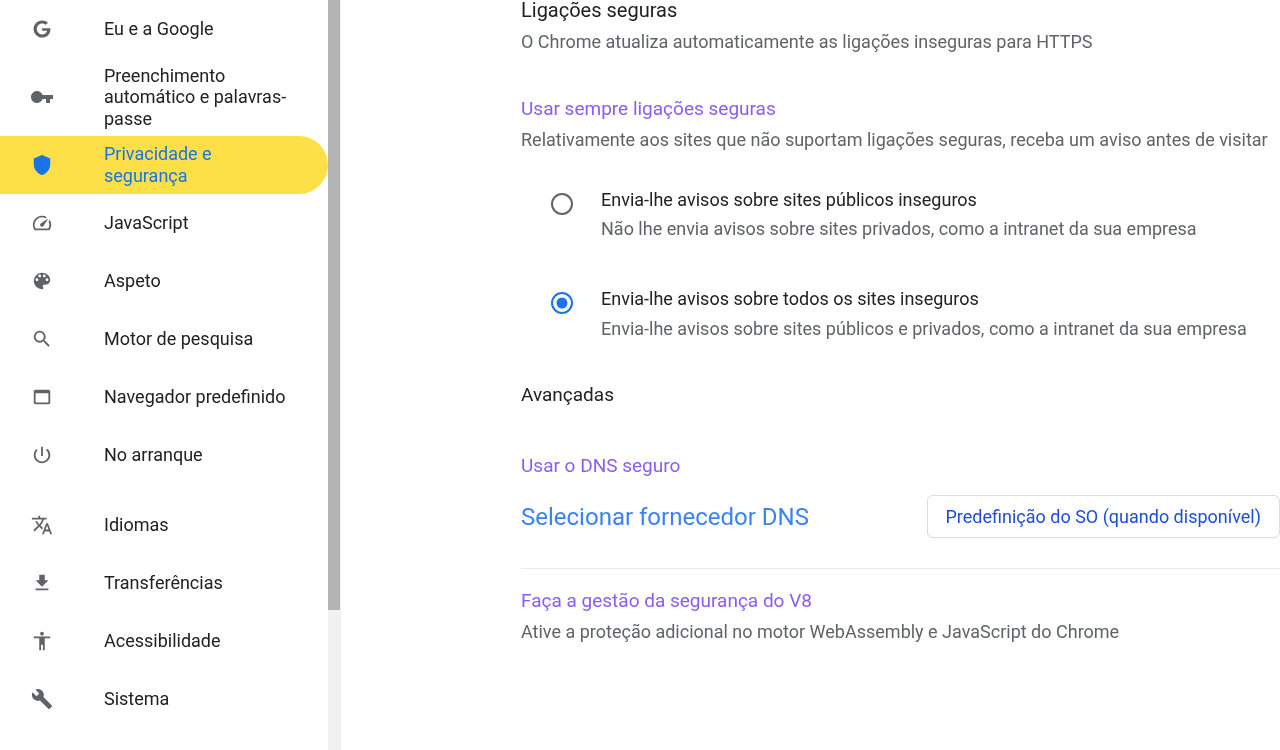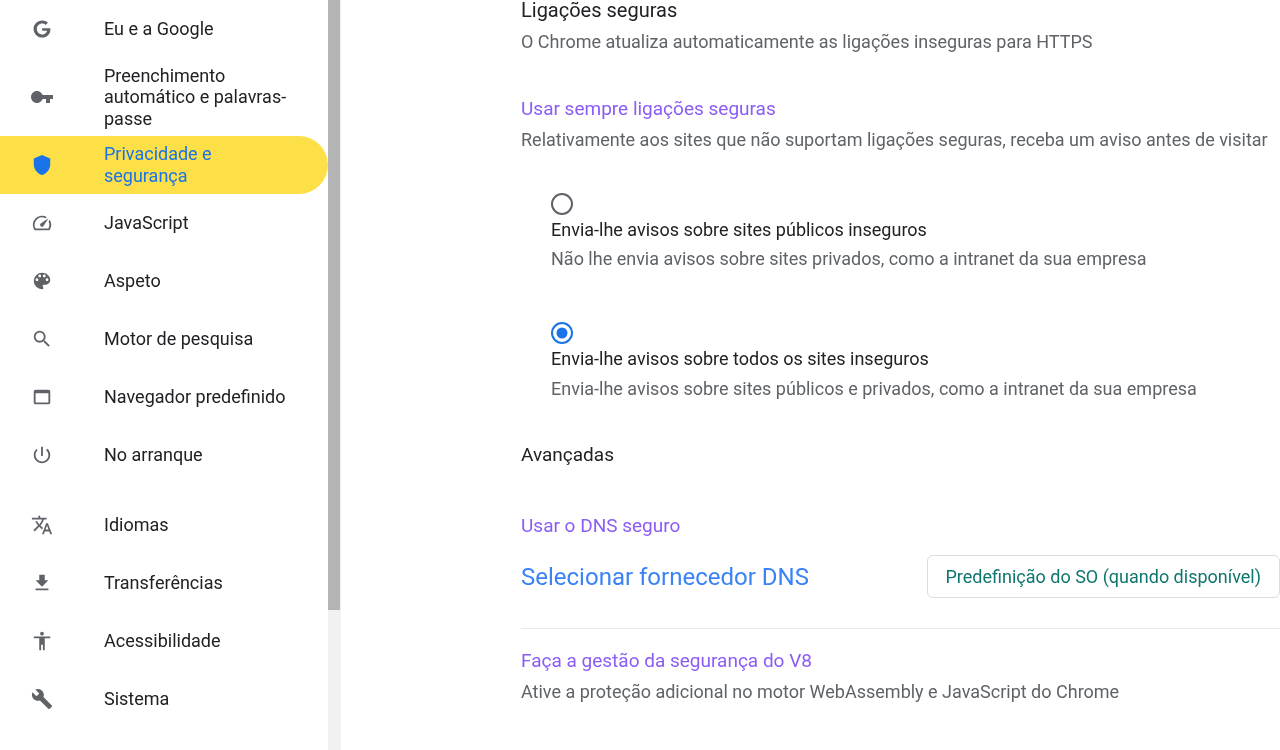--- a/index.html
+++ b/index.html
@@ -111,21 +111,20 @@
   }
   .radio-group {
     margin-top: 30px;
     margin-left: 30px;
   }
   .radio-item {
     display: flex;
     align-items: flex-start;
     margin-bottom: 40px;
     cursor: pointer;
-    flex-direction: column;
   }
   .radio-button {
     width: 22px;
     height: 22px;
     border: 2.5px solid #5f6368;
     border-radius: 50%;
     margin-right: 28px;
     margin-top: 8px;
     flex-shrink: 0;
     position: relative;
@@ -172,21 +171,21 @@
   }
   .row-label {
     font-size: 24px;
     color: #3b82f6;
   }
   .select-box {
     border: 1px solid #dadce0;
     border-radius: 6px;
     padding: 10px 18px;
     font-size: 18px;
-    color: #0f766e;
+    color: #1d4ed8;
     white-space: nowrap;
     cursor: pointer;
   }
   svg { display: block; }
 </style>
 </head>
 <body>
 
 <div class="layout">
   <nav class="sidebar">

